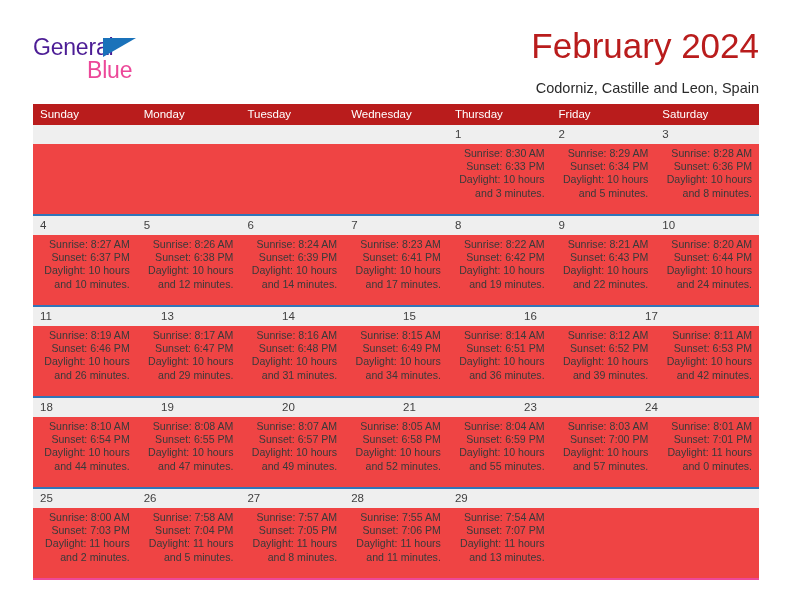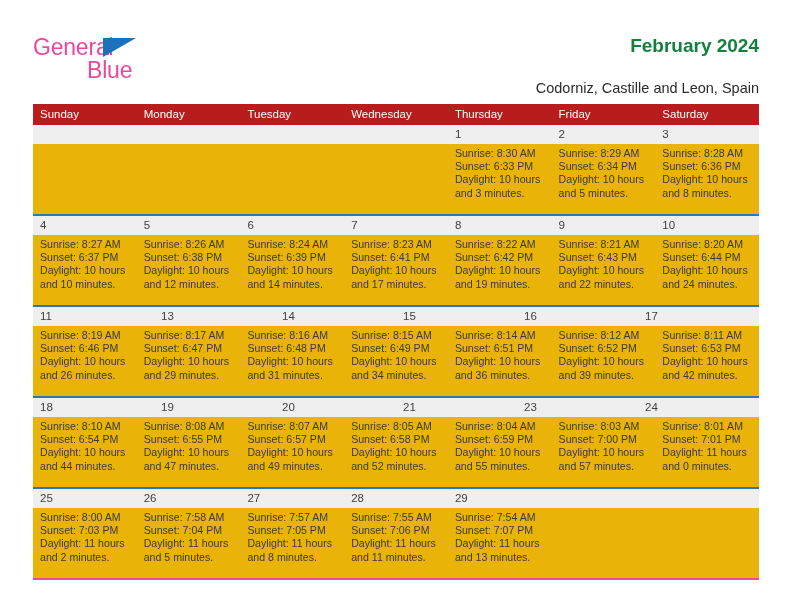--- a/index.html
+++ b/index.html
@@ -35,21 +35,21 @@
     top: 4px;
     width: 160px;
     height: 56px;
   }
   .brand-general {
     position: absolute;
     left: 0;
     top: 0;
     font-size: 23px;
     letter-spacing: -0.2px;
-    color: #ec4899;
+    color: #4c1d95;
     font-family: "Liberation Sans", sans-serif;
   }
   .brand-tri {
     position: absolute;
     left: 70px;
     top: 4px;
     width: 0;
     height: 0;
     border-left: 33px solid #1a72ba;
     border-bottom: 19px solid transparent;
@@ -62,25 +62,24 @@
     letter-spacing: -0.2px;
     color: #ec4899;
   }
   .titles {
     position: absolute;
     right: 0;
     top: 0;
     text-align: right;
   }
   .month-title {
-    font-size: 19px;
-    color: #15803d;
+    font-size: 35px;
+    color: #b91c1c;
     line-height: 32px;
     white-space: nowrap;
-    font-weight: bold;
   }
   .location-title {
     font-size: 14.5px;
     color: #2b2b2b;
     line-height: 20px;
     margin-top: 16px;
     white-space: nowrap;
   }
 
   
@@ -116,22 +115,23 @@
   .daynums .dn {
     flex: 1 1 0;
     font-size: 11.5px;
     line-height: 19px;
     padding-left: 7px;
     box-sizing: border-box;
     color: #3f3f3f;
   }
   .details {
     display: flex;
-    background: #eab308;
+    background: #ef4444;
     height: 70px;
+    text-align: right;
   }
   .details .cell {
     flex: 1 1 0;
     padding: 3px 7px 0 7px;
     box-sizing: border-box;
   }
   .details .line {
     font-size: 10.6px;
     line-height: 13.2px;
     color: #3a3a3a;

